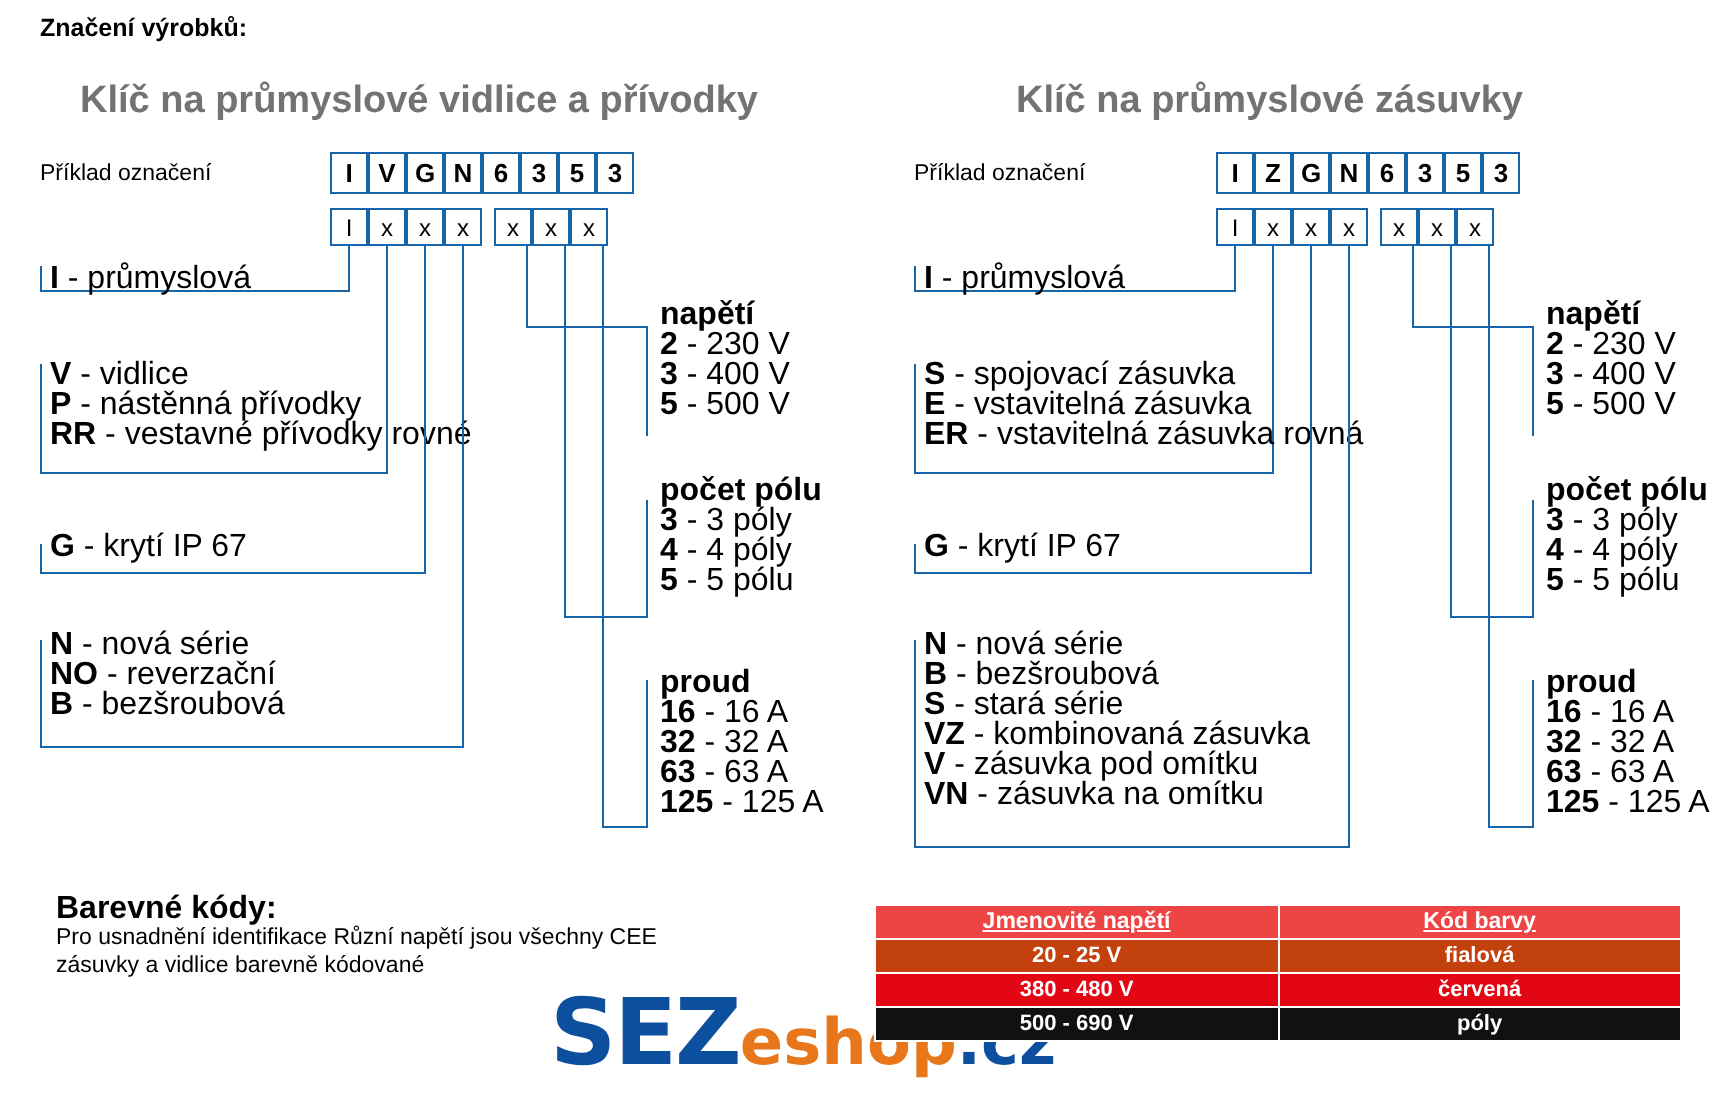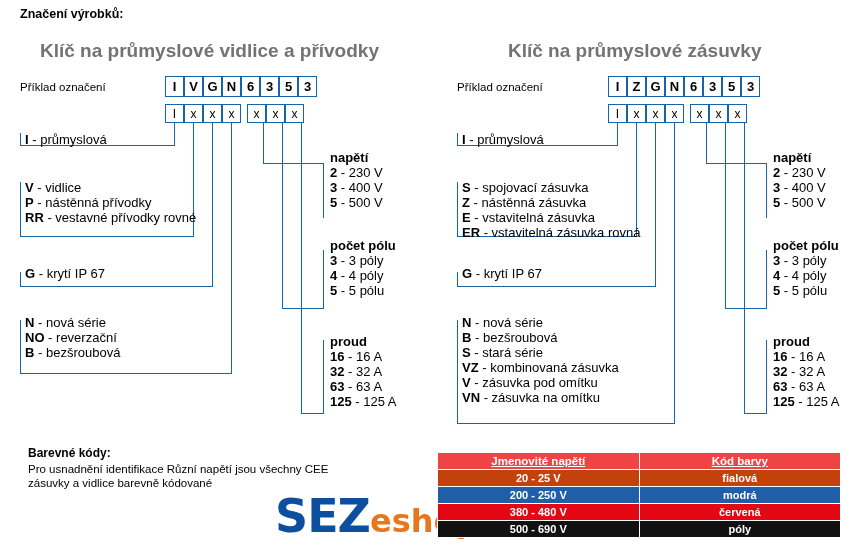--- a/index.html
+++ b/index.html
@@ -29,21 +29,21 @@
   .x-box{
     border:1px solid #1565a8;
     width:19px;height:19px;
     display:flex;align-items:center;justify-content:center;
     font-size:12px;color:#000;
     box-sizing:border-box;
   }
   .line{background:#1565a8;}
   .vline{width:1px;}
   .hline{height:1px;}
-  .grp{font-size:13px;line-height:15px;color:#000;}
+  .grp{font-size:16px;line-height:15px;color:#000;}
   .grp b{font-weight:bold;}
   .grp .row{white-space:nowrap;}
   
   table.ct{border-collapse:collapse;font-size:11px;}
   table.ct td,table.ct th{border:1px solid #ffffff;text-align:center;padding:2px 0;}
   .th-orange{background:#ef4444;color:#ffffff;font-weight:bold;font-size:11.5px;text-decoration:underline;}
   .r-violet{background:#c2410c;color:#ffffff;font-weight:bold;}
   .r-blue{background:#1f5fa9;color:#ffffff;font-weight:bold;}
   .r-red{background:#e30613;color:#ffffff;font-weight:bold;}
   .r-black{background:#111111;color:#ffffff;font-weight:bold;}
@@ -178,21 +178,20 @@
 <div class="abs line vline" style="left:457px;top:133px;width:1px;height:13px;"></div>
 <div class="abs grp" style="left:462px;top:132px;">
   <div class="row"><b>I</b><span> - průmyslová</span></div>
 </div>
 
 <div class="abs line vline" style="left:636px;top:123px;width:1px;height:113px;"></div>
 <div class="abs line hline" style="left:457px;top:236px;width:180px;height:1px;"></div>
 <div class="abs line vline" style="left:457px;top:182px;width:1px;height:55px;"></div>
 <div class="abs grp" style="left:462px;top:180px;">
   <div class="row"><b>S</b><span> - spojovací zásuvka</span></div>
-  <div class="row"><b>Z</b><span> - nástěnná zásuvka</span></div>
   <div class="row"><b>E</b><span> - vstavitelná zásuvka</span></div>
   <div class="row"><b>ER</b><span> - vstavitelná zásuvka rovná</span></div>
 </div>
 
 <div class="abs line vline" style="left:655px;top:123px;width:1px;height:163px;"></div>
 <div class="abs line hline" style="left:457px;top:286px;width:199px;height:1px;"></div>
 <div class="abs line vline" style="left:457px;top:272px;width:1px;height:15px;"></div>
 <div class="abs grp" style="left:462px;top:266px;">
   <div class="row"><b>G</b><span> - krytí IP 67</span></div>
 </div>
@@ -233,43 +232,39 @@
 <div class="abs line hline" style="left:744px;top:413px;width:22px;height:1px;"></div>
 <div class="abs line vline" style="left:766px;top:340px;width:1px;height:74px;"></div>
 <div class="abs grp" style="left:773px;top:334px;">
   <div class="row" style="font-weight:bold">proud</div>
   <div class="row"><b>16</b><span> - 16 A</span></div>
   <div class="row"><b>32</b><span> - 32 A</span></div>
   <div class="row"><b>63</b><span> - 63 A</span></div>
   <div class="row"><b>125</b><span> - 125 A</span></div>
 </div>
 
-<div class="abs" style="left:28px;top:446px;font-size:12px;font-weight:bold;">Barevné kódy:</div>
+<div class="abs" style="left:28px;top:446px;font-size:16px;font-weight:bold;">Barevné kódy:</div>
 <div class="abs" style="left:28px;top:463px;font-size:11.5px;">Pro usnadnění identifikace Různí napětí jsou všechny CEE</div>
 <div class="abs" style="left:28px;top:477px;font-size:11.5px;">zásuvky a vidlice barevně kódované</div>
 
 <div class="abs logo" style="left:275px;top:490px;line-height:52px;white-space:nowrap;">
   <span class="sez">SEZ</span><span class="eshop">eshop</span><span class="cz">.cz</span>
 </div>
 
 <table class="ct abs" style="left:437px;top:452px;width:404px;">
   <tbody>
       <tr>
     <th class="th-orange" style="width:202px;">Jmenovité napětí</th>
     <th class="th-orange" style="width:202px;">Kód barvy</th>
   </tr>
   <tr>
     <td class="r-violet">20 - 25 V</td>
     <td class="r-violet">fialová</td>
   </tr>
   <tr>
-    <td class="r-blue">200 - 250 V</td>
-    <td class="r-blue">modrá</td>
-  </tr>
-  <tr>
     <td class="r-red">380 - 480 V</td>
     <td class="r-red">červená</td>
   </tr>
   <tr>
     <td class="r-black">500 - 690 V</td>
     <td class="r-black">póly</td>
   </tr>
 </tbody>
   </table>
 

